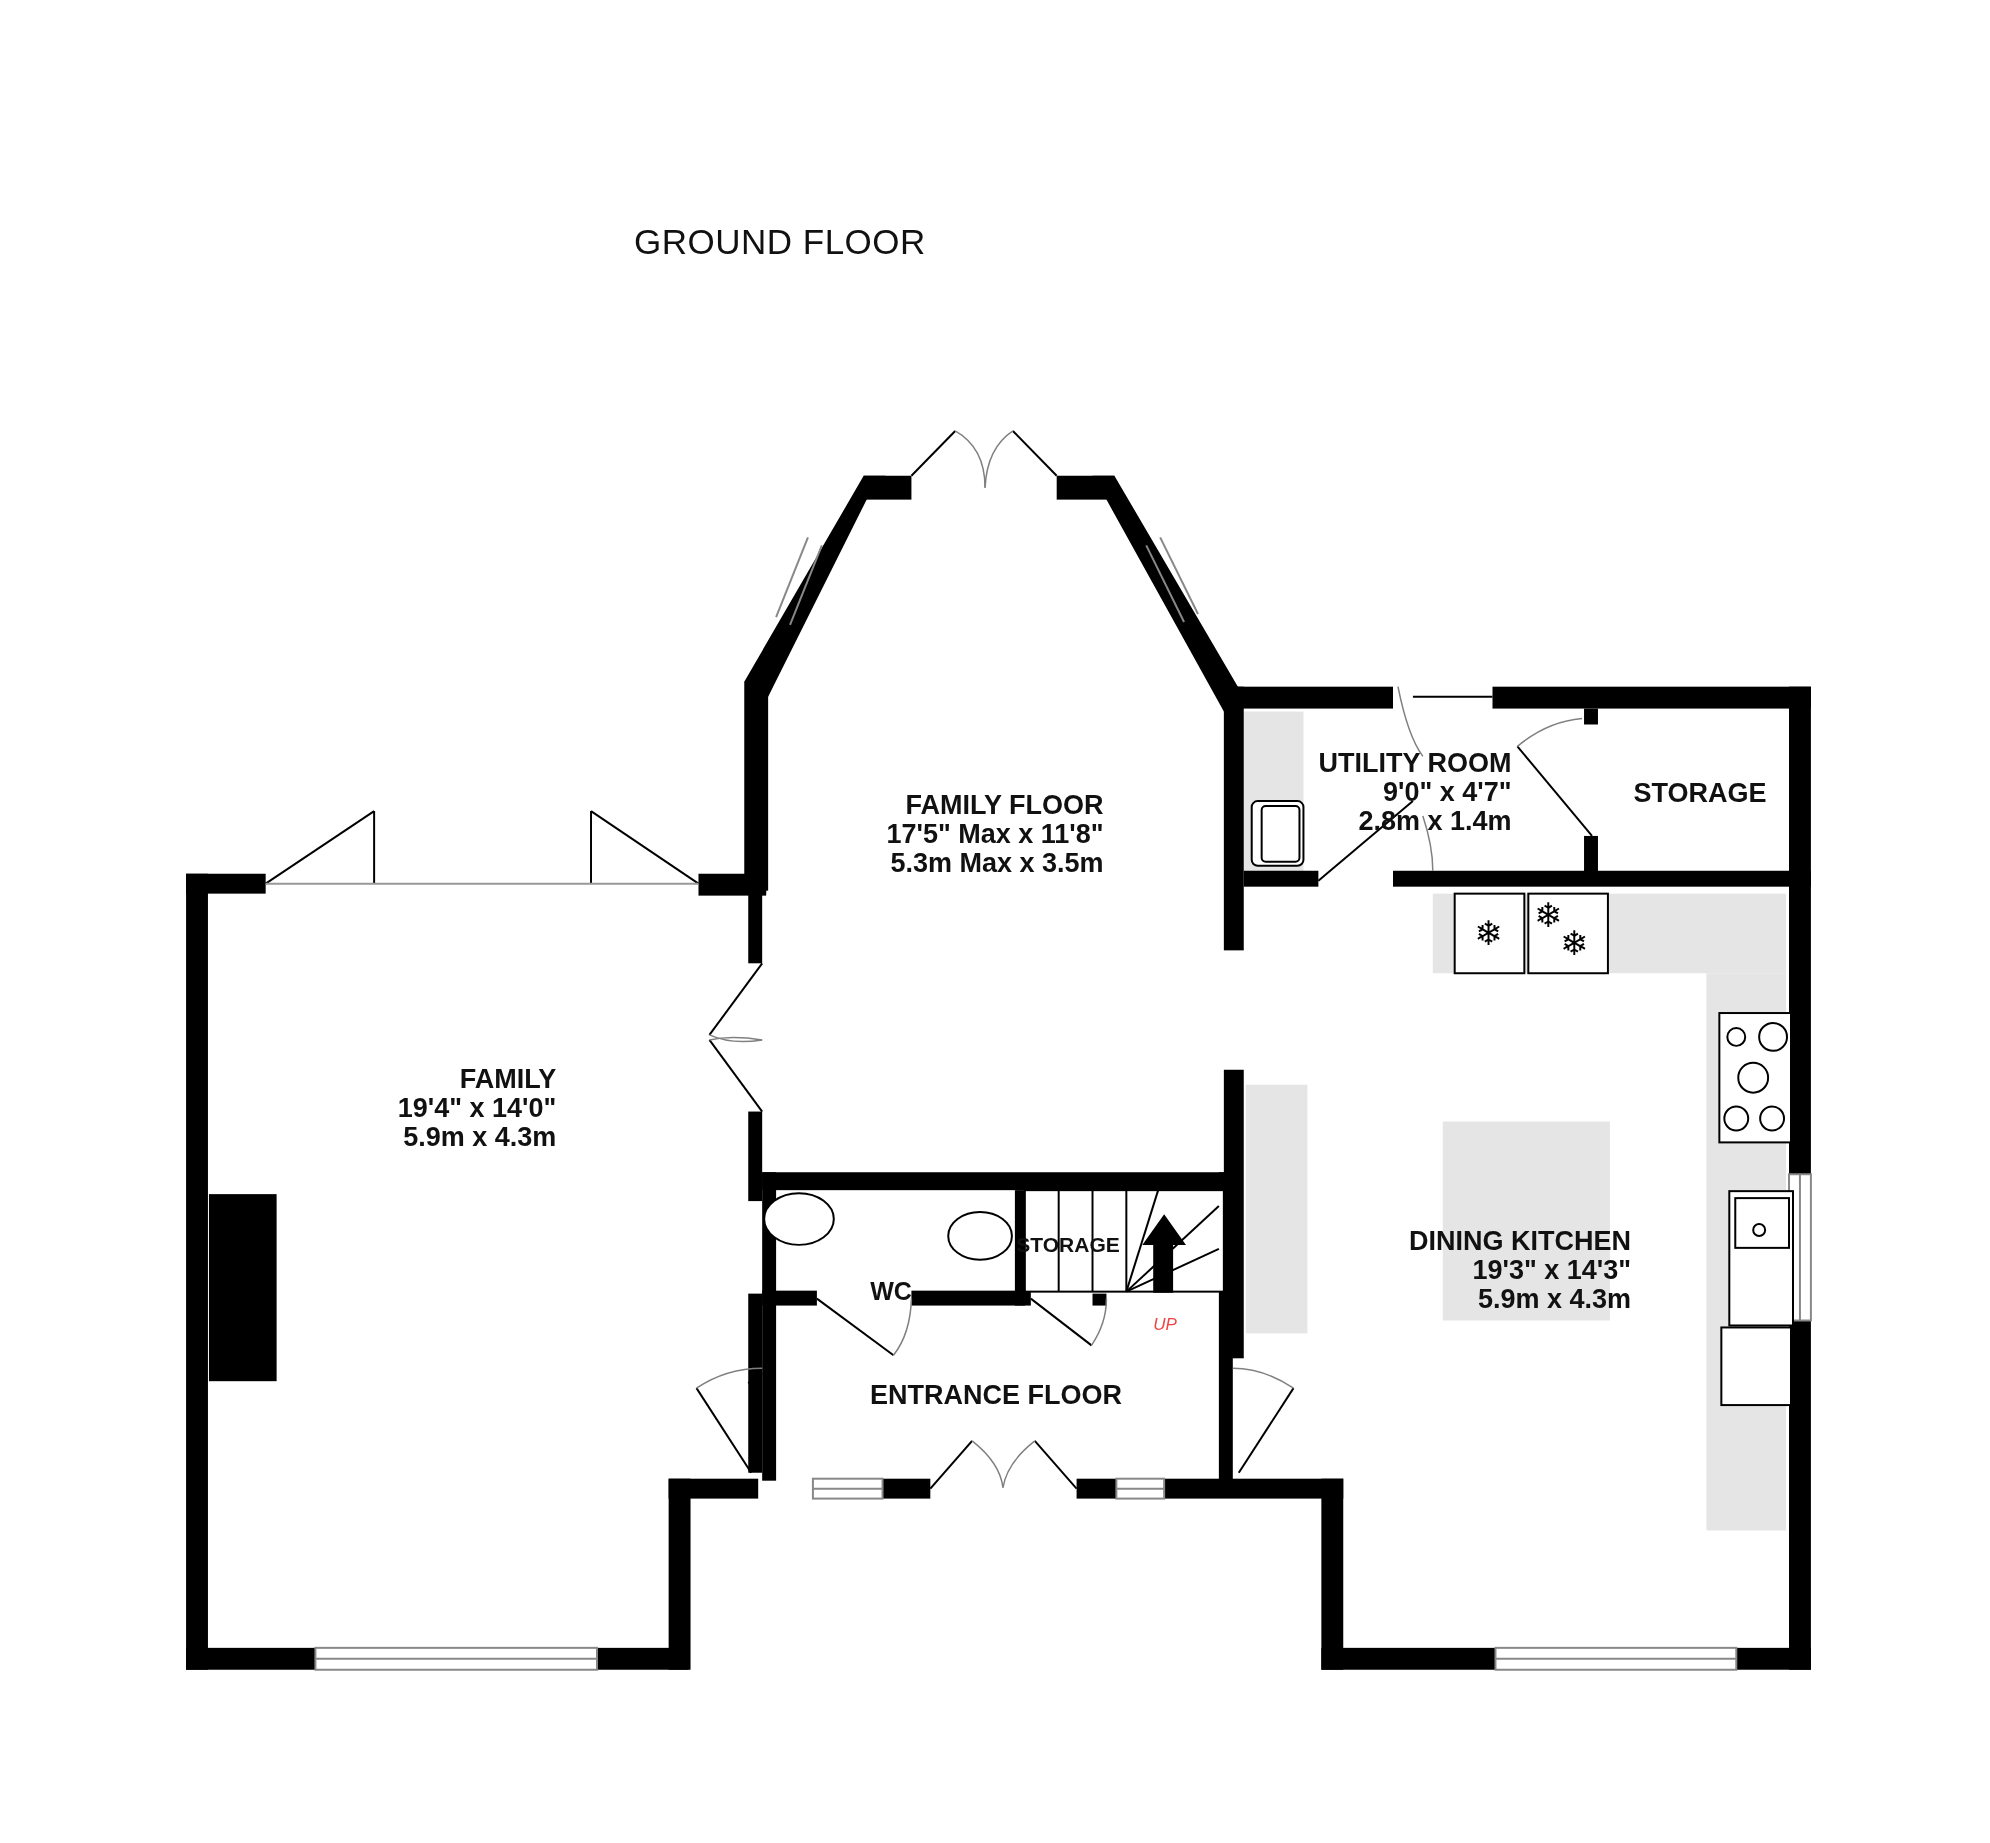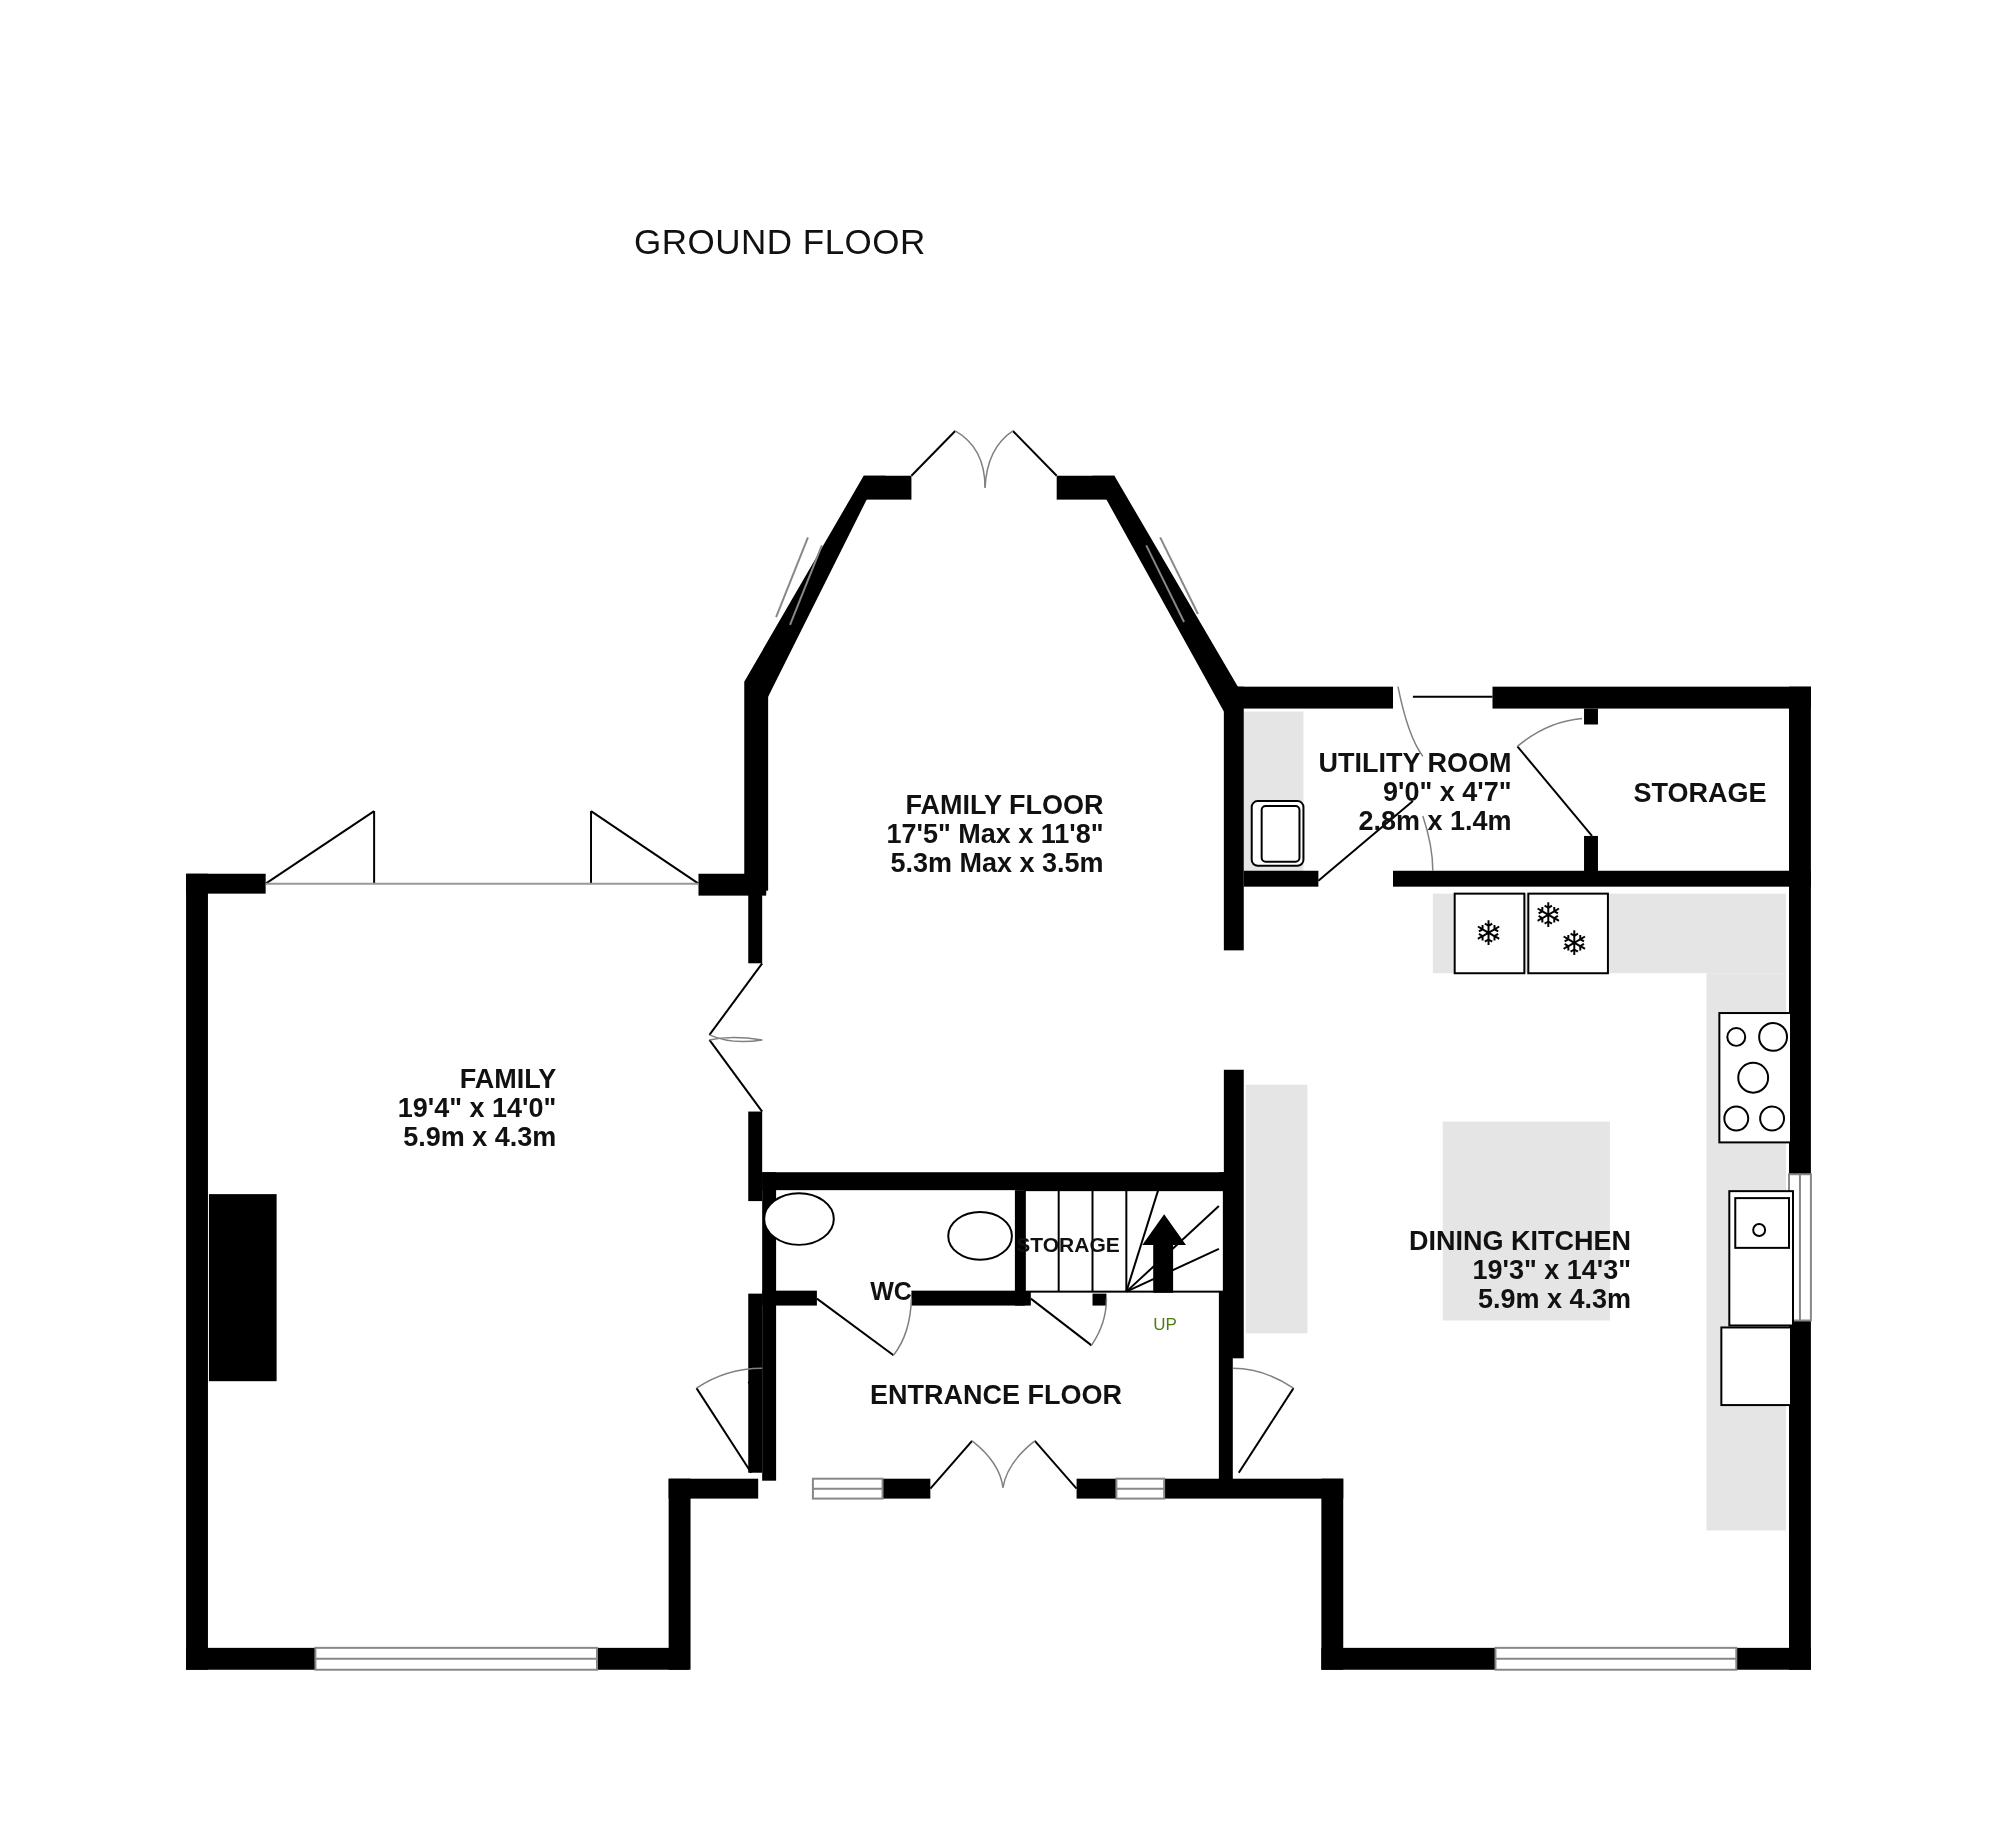--- a/index.html
+++ b/index.html
@@ -1,21 +1,21 @@
 <!DOCTYPE html>
 <html><head>
 <meta charset="utf-8">
 <style>
   html, body { margin:0; padding:0; background:#ffffff; }
   body { width:1990px; height:1844px; position:relative; overflow:hidden; font-family:"Liberation Sans", sans-serif; }
   #plan { position:absolute; left:0; top:0; width:1990px; height:1844px; }
   .title { position:absolute; left:634px; top:222px; font-size:35px; color:#111; letter-spacing:0.5px; font-family:"Liberation Sans", sans-serif; }
   .lbl { position:absolute; text-align:right; font-weight:bold; color:#111; font-size:27px; line-height:29px; font-family:"Liberation Sans", sans-serif; transform:translateX(-50%); white-space:nowrap; }
   .lbl div { white-space:nowrap; }
-  .small { position:absolute; font-size:17px; color:#4d7c0f; transform:translateX(-50%); font-family:"Liberation Sans", sans-serif; }
+  .small { position:absolute; font-size:17px; color:#ef4444; transform:translateX(-50%); font-family:"Liberation Sans", sans-serif;font-style:italic; }
 </style>
 </head>
 <body>
 
 <svg id="plan" viewBox="0 0 2000 1853" xmlns="http://www.w3.org/2000/svg">
 
   <g fill="#e5e5e5">
     <rect x="1250" y="715" width="60" height="165"></rect>
     <rect x="1440" y="898" width="355" height="80"></rect>
     <rect x="1715" y="978" width="80" height="560"></rect>

